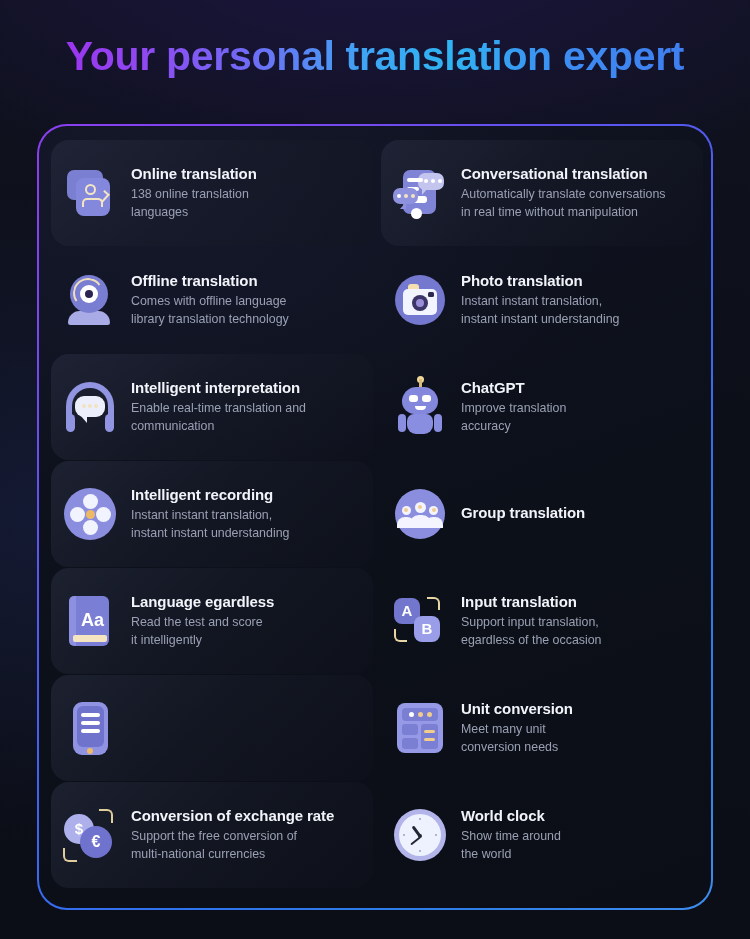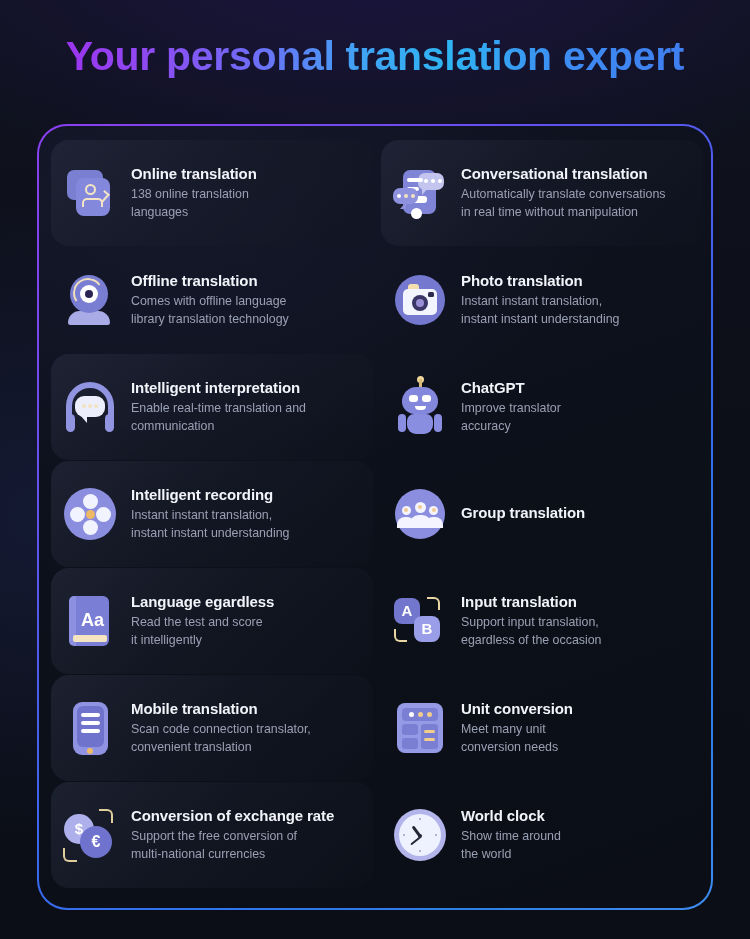--- a/index.html
+++ b/index.html
@@ -349,21 +349,21 @@
             <span class="ic r-armL"></span>
               <span class="ic r-armR"></span>
             <span class="ic r-head"></span>
               <span class="ic r-body"></span>
             <span class="ic r-eyeL"></span>
               <span class="ic r-eyeR"></span>
               <span class="ic r-mouth"></span>
           </div>
           <div class="txt">
             <div class="ttl">ChatGPT</div>
-            <div class="desc">Improve translator
+            <div class="desc">Improve translation
 accuracy</div>
           </div>
         </div>
 
         <div class="card">
           <div class="icon">
             <span class="ic f-circ"></span>
             <span class="ic f-hT"></span>
               <span class="ic f-hB"></span>
             <span class="ic f-hL"></span>
@@ -427,25 +427,20 @@
 
         <div class="card">
           <div class="icon">
             <span class="ic m-ph"></span>
               <span class="ic m-scr"></span>
             <span class="ic m-l1"></span>
               <span class="ic m-l2"></span>
               <span class="ic m-l3"></span>
             <span class="ic m-dot"></span>
           </div>
-          <div class="txt">
-            <div class="ttl">Mobile translation</div>
-            <div class="desc">Scan code connection translator,
-convenient translation</div>
-          </div>
         </div>
 
         <div class="card plain">
           <div class="icon">
             <span class="ic u-body"></span>
               <span class="ic u-disp"></span>
             <span class="ic u-d1"></span>
               <span class="ic u-d2"></span>
               <span class="ic u-d3"></span>
             <span class="ic u-kA"></span>

